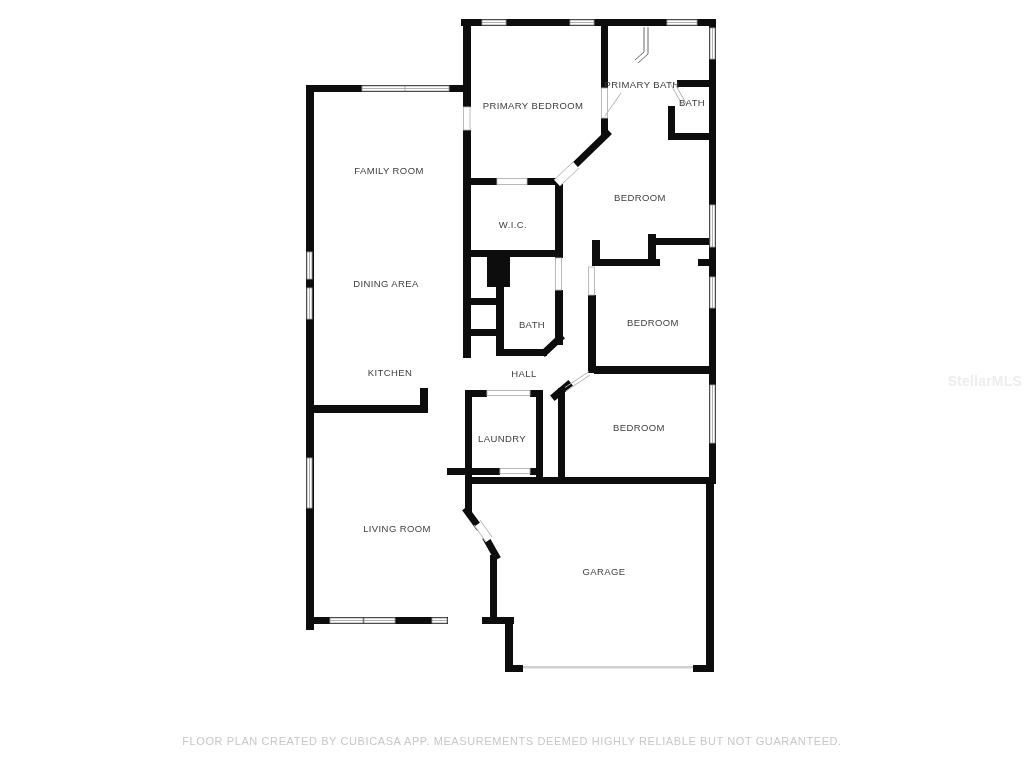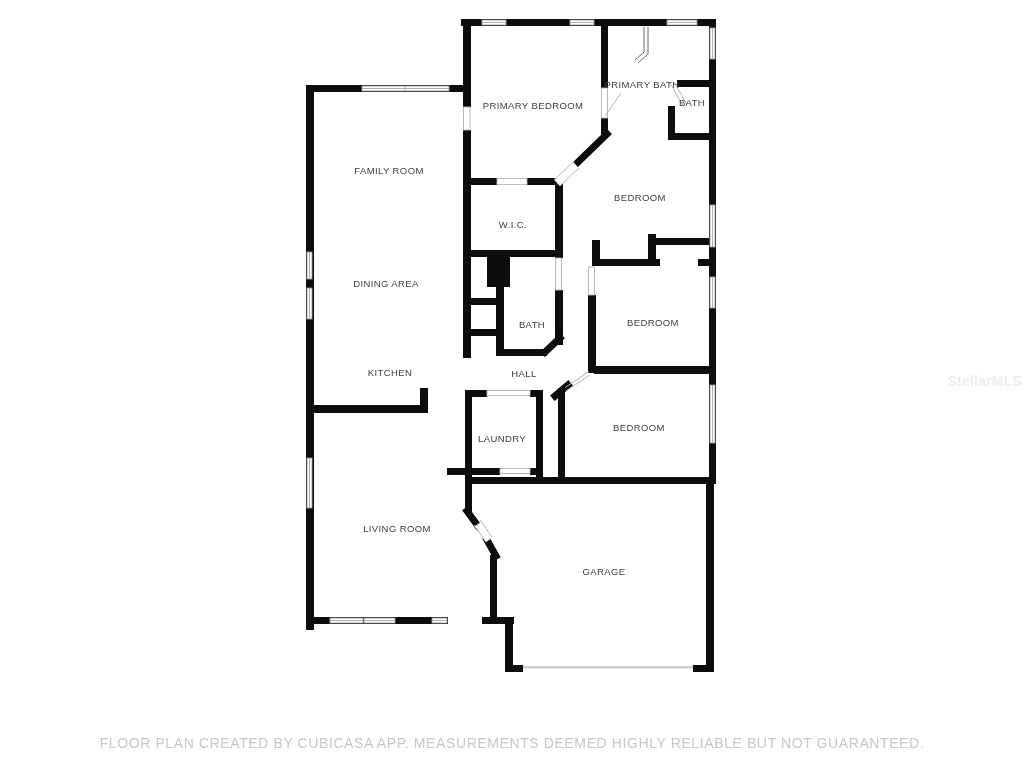--- a/index.html
+++ b/index.html
@@ -11,21 +11,21 @@
   .win{fill:#ffffff;stroke:#9b9b9b;stroke-width:0.9;}
   .winline{stroke:#9b9b9b;stroke-width:0.8;}
   .doorslot{fill:#ffffff;stroke:#b3b3b3;stroke-width:0.9;}
   .leaf{stroke:#b3b3b3;stroke-width:1;fill:none;}
   .whiteleaf{stroke:#ffffff;stroke-width:8;fill:none;}
   .shower{stroke:#6a6a6a;stroke-width:1;fill:none;}
   .garage-door{fill:#cfcfcf;}
   .room-label{font:9.5px "Liberation Sans", sans-serif;fill:#3d3d3d;letter-spacing:.4px;
               text-anchor:middle;}
   .footer{position:absolute;left:0;top:735px;width:100%;text-align:center;
-          font-size:14px;letter-spacing:.6px;color:var(--footer,#c7c7c7);}
+          font-size:11px;letter-spacing:.6px;color:var(--footer,#c7c7c7);}
   .watermark{position:absolute;top:373px;right:2px;font-size:14px;font-weight:bold;
              color:var(--watermark,#ededed);letter-spacing:.2px;}
 </style>
 </head>
 <body>
 
 <div class="canvas">
   <svg width="1024" height="768" viewBox="0 0 1024 768">
 
     <g class="walls">

